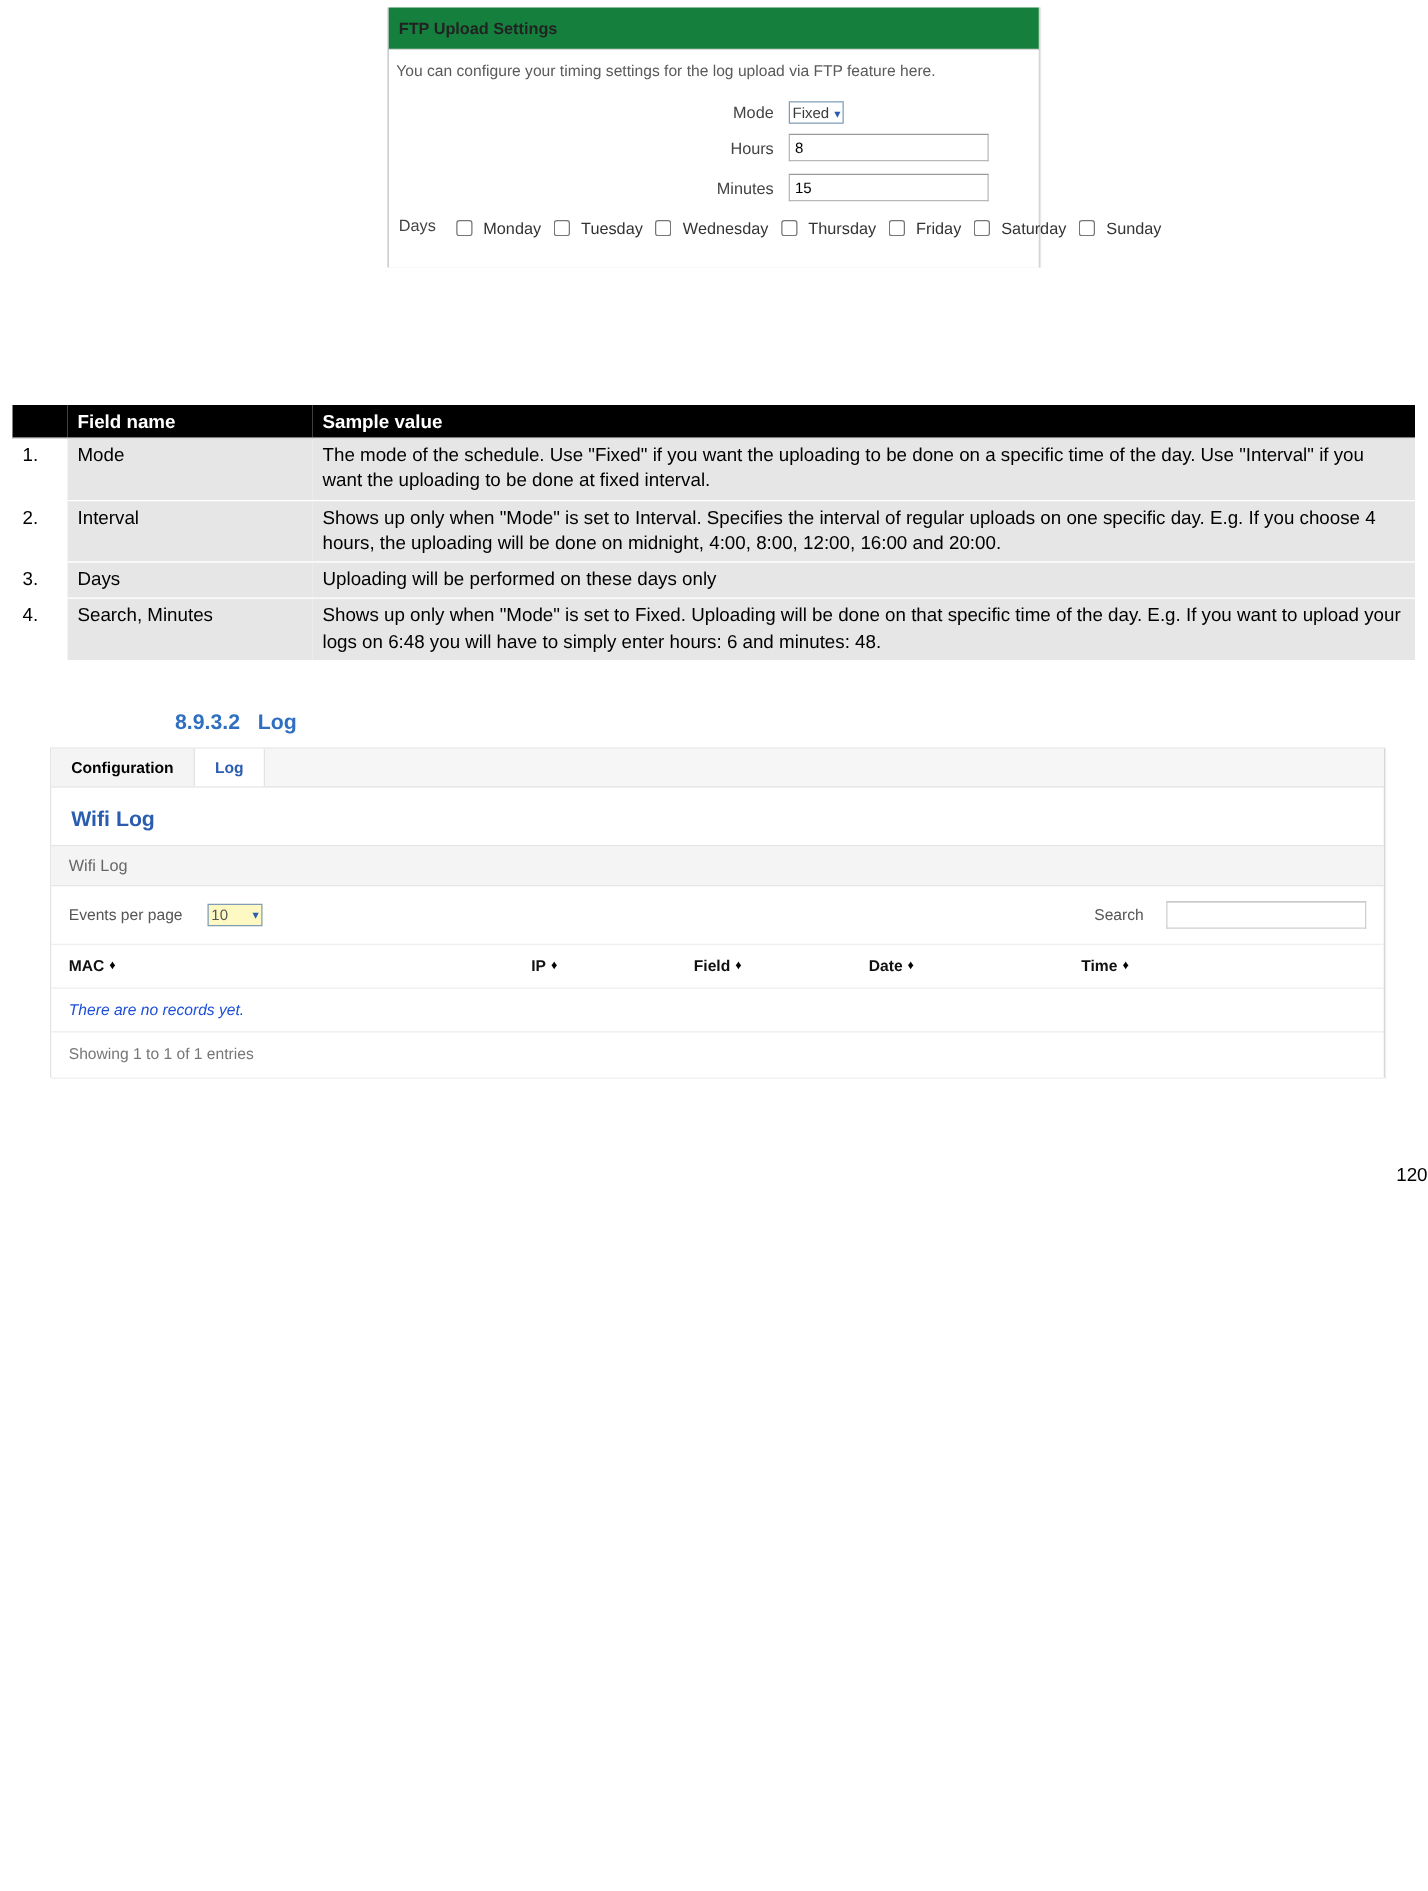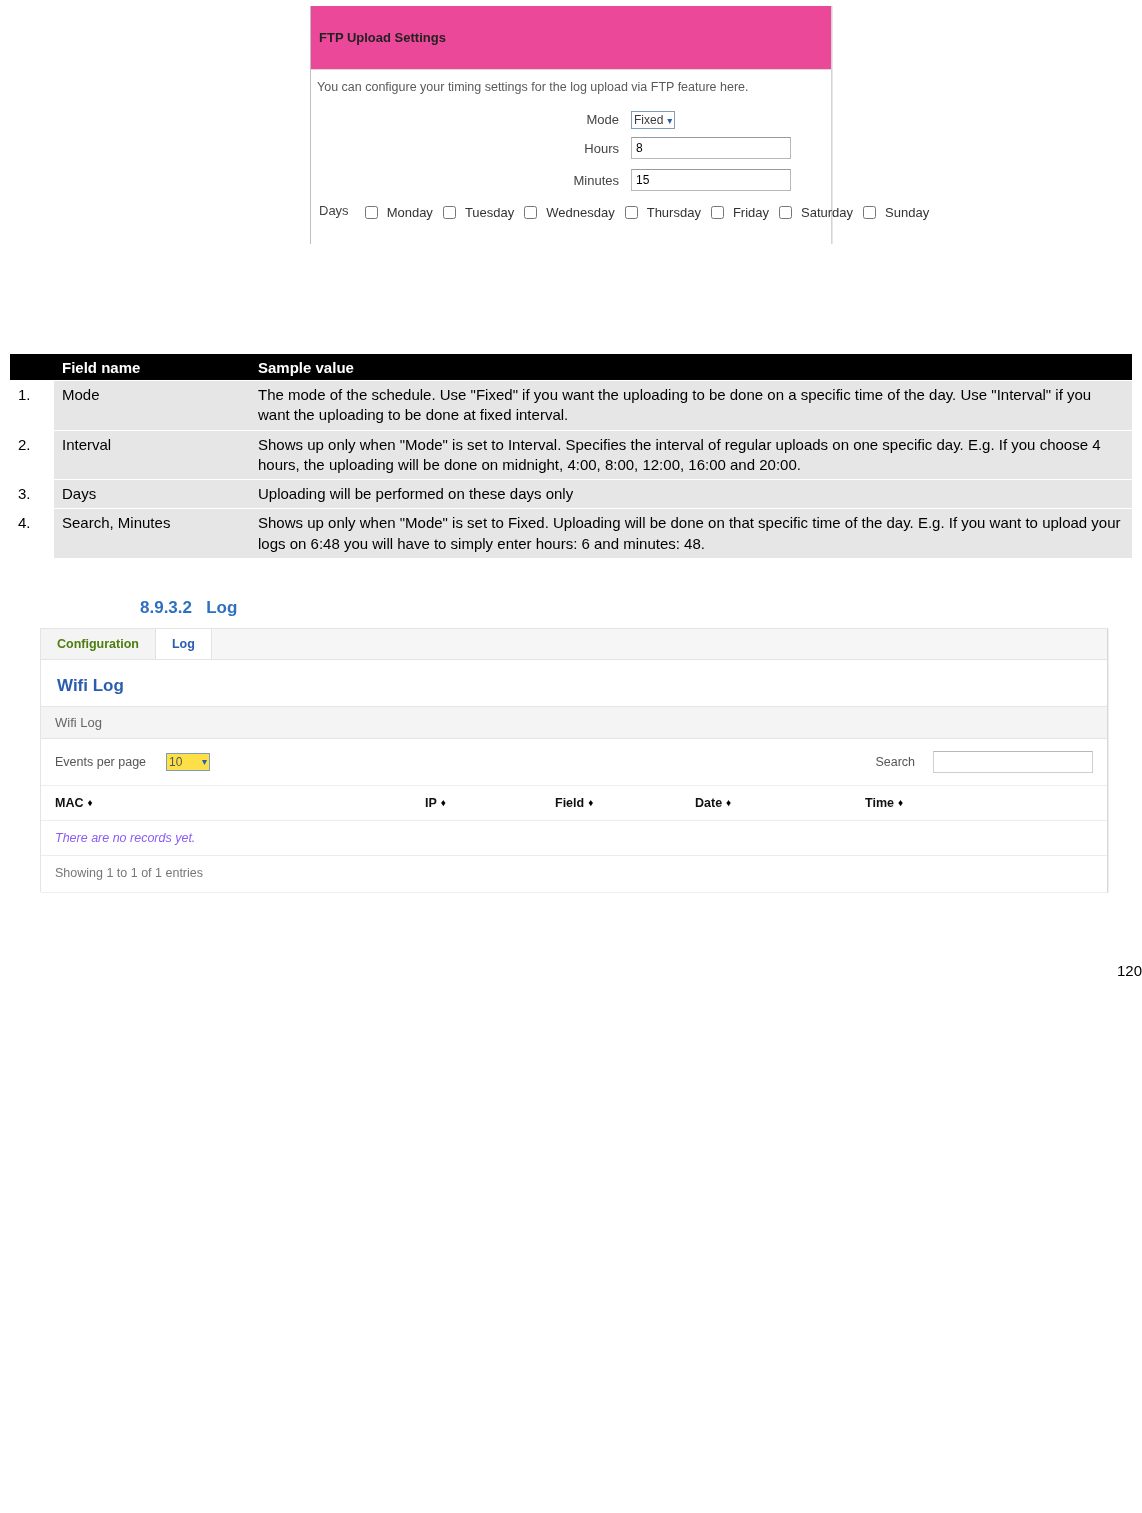--- a/index.html
+++ b/index.html
@@ -14,23 +14,23 @@
   
   .ftp-panel {
     width: 520px;
     margin: 6px auto 0 auto;
     border-left: 1px solid #bfbfbf;
     border-right: 1px solid #d4d4d4;
     background: #fff;
     box-shadow: 1px 0 0 #e8e8e8;
   }
   .ftp-header {
-    background: #ec4899;
+    background: #15803d;
     border-bottom: 1px solid #d9d9d9;
-    padding: 24px 8px;
+    padding: 9px 8px;
     font-size: 13px;
     font-weight: bold;
     color: #222;
   }
   .ftp-desc {
     padding: 10px 6px 4px 6px;
     font-size: 12.5px;
     color: #5a5a5a;
   }
   .ftp-form {
@@ -133,21 +133,21 @@
     font-size: 12.5px;
     color: #333;
   }
   .tab.active {
     background: #fff;
     color: #2a5db0;
     font-weight: bold;
     border-right: 1px solid #e3e3e3;
   }
   .tab.inactive {
-    color: #4d7c0f;
+    color: #000000;
     font-weight: bold;
     border-right: 1px solid #e3e3e3;
     background: #f4f4f4;
   }
   .log-title {
     color: #2a5db0;
     font-weight: bold;
     font-size: 17px;
     padding: 16px 16px 10px 16px;
   }
@@ -169,21 +169,21 @@
   }
   .evpp { display: flex; align-items: center; gap: 20px; }
   .evpp-select {
     border: 1px solid #7f9db9;
     font-size: 12px;
     padding: 1px 2px;
     width: 38px;
     display: inline-flex;
     align-items: center;
     justify-content: space-between;
-    background: #fde047;
+    background: #fef9c3;
   }
   .evpp-select .arrow { color: #2a5db0; font-size: 10px; }
   .srch { display: flex; align-items: center; gap: 18px; }
   .srch input {
     border: 1px solid #cfcfcf;
     border-top-color: #b8b8b8;
     padding: 3px 4px;
     width: 150px;
     font-size: 12px;
   }
@@ -198,21 +198,21 @@
   .log-columns .col { display: flex; align-items: center; gap: 4px; cursor: pointer; }
   .col-mac  { width: 370px; }
   .col-ip   { width: 130px; }
   .col-port { width: 140px; }
   .col-date { width: 170px; }
   .col-time { flex: 1; }
   .sort-icon { font-size: 10px; color: #000; line-height: 8px; }
   .log-empty {
     padding: 10px 14px;
     font-style: italic;
-    color: #8b5cf6;
+    color: #1d4ed8;
     border-bottom: 1px solid #ededed;
   }
   .log-footer {
     padding: 10px 14px 12px 14px;
     color: #777;
   }
   .pgnum {
     text-align: right;
     font-size: 15px;
     margin-top: 70px;

